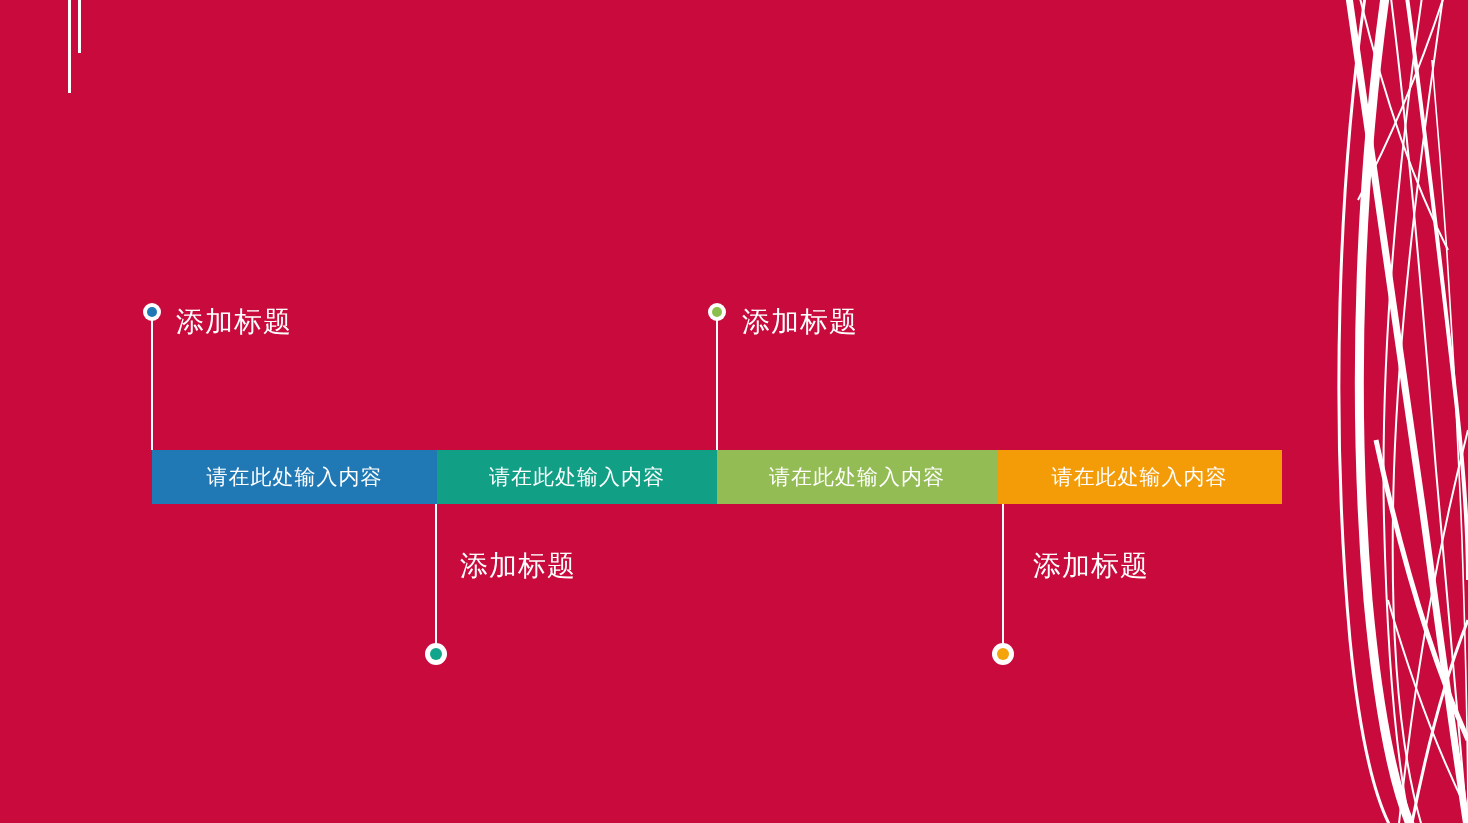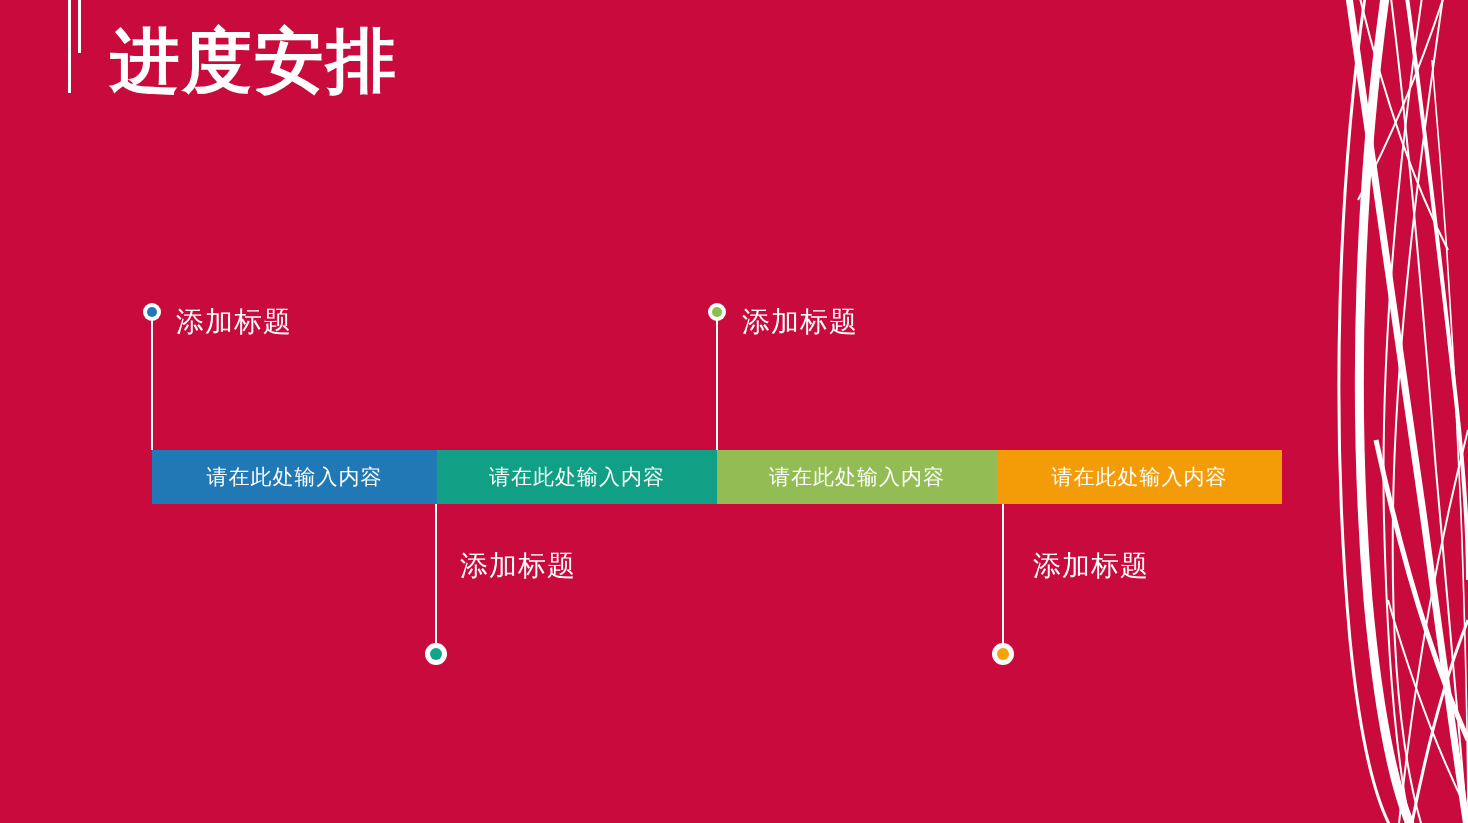--- a/index.html
+++ b/index.html
@@ -105,21 +105,20 @@
   }
 </style>
 </head>
 <body>
 
 <div id="slide" style="background: rgb(200, 10, 60);">
 
   <div class="title-rule long"></div>
   <div class="title-rule short"></div>
 
-  <div id="page-title">进度安排</div>
 
   <div id="timeline-markers">
       <div class="connector" style="left: 151px; top: 320px; height: 130px;"></div>
       <div class="marker" style="left: 143px; top: 303px;">
         <div class="dot" style="background: rgb(32, 121, 180);"></div>
       </div>
       <div class="tl-label" style="left: 176px; top: 303px;">添加标题</div>
       <div class="connector" style="left: 716px; top: 320px; height: 130px;"></div>
       <div class="marker" style="left: 708px; top: 303px;">
         <div class="dot" style="background: rgb(140, 190, 75);"></div>

